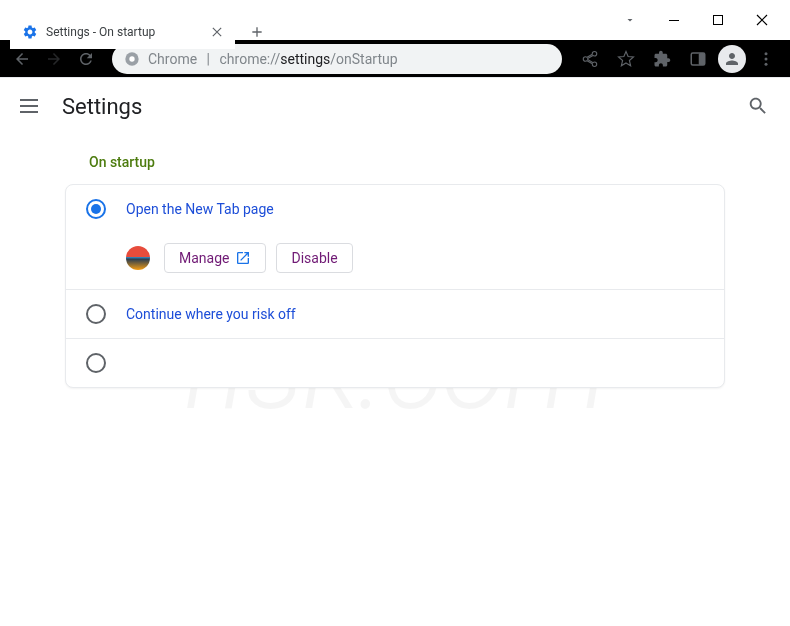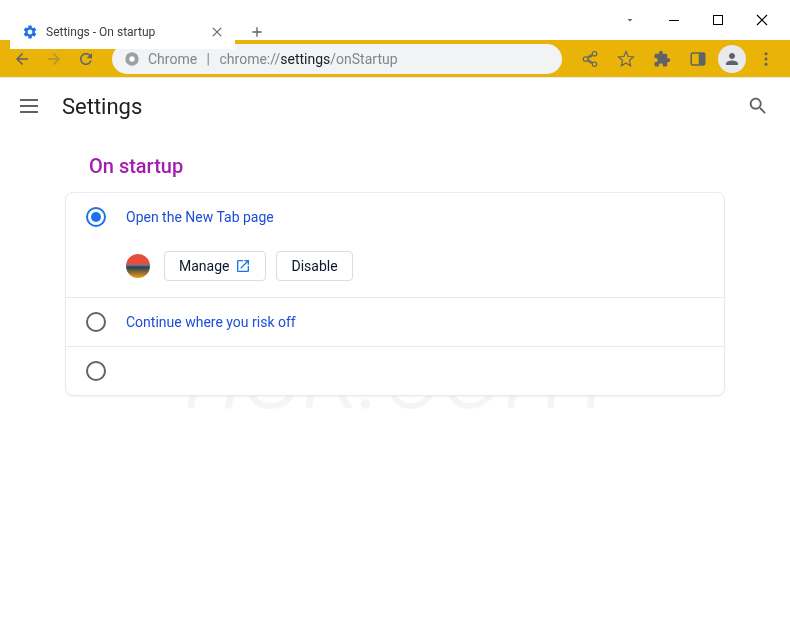--- a/index.html
+++ b/index.html
@@ -13,21 +13,21 @@
     
     
     .tab-strip { position: absolute; top: 15px; left: 10px; display: flex; align-items: center; height: 34px; }
     .tab { background: #fff; border-radius: 8px 8px 0 0; padding: 0 10px 0 12px; height: 34px; display: flex; align-items: center; gap: 8px; min-width: 225px; border-bottom: none; }
     .tab-favicon { width: 16px; height: 16px; display: flex; align-items: center; justify-content: center; }
     .tab-title { font-size: 12px; color: #3c4043; flex: 1; white-space: nowrap; overflow: hidden; }
     .tab-close { width: 16px; height: 16px; display: flex; align-items: center; justify-content: center; cursor: pointer; color: #5f6368; }
     .new-tab-btn { width: 28px; height: 28px; display: flex; align-items: center; justify-content: center; cursor: pointer; margin-left: 8px; border-radius: 50%; }
     
     
-    .toolbar { height: 38px; background: #eab308; border-bottom: 1px solid #e8eaed; display: flex; align-items: center; padding: 0 8px; gap: 4px; }
+    .toolbar { height: 38px; background: #000000; border-bottom: 1px solid #e8eaed; display: flex; align-items: center; padding: 0 8px; gap: 4px; }
     .nav-btn { width: 28px; height: 28px; display: flex; align-items: center; justify-content: center; cursor: pointer; border-radius: 50%; }
     .nav-btn.disabled { opacity: 0.4; cursor: default; }
     .nav-btn svg { width: 18px; height: 18px; fill: #5f6368; }
     .omnibox { flex: 1; height: 30px; background: #f1f3f4; border-radius: 15px; display: flex; align-items: center; padding: 0 12px; margin: 0 8px; gap: 8px; }
     .omnibox-icon { width: 16px; height: 16px; display: flex; align-items: center; justify-content: center; }
     .omnibox-text { font-size: 14px; color: #5f6368; flex: 1; }
     .omnibox-text .muted { color: #80868b; }
     .omnibox-text .strong { color: #202124; }
     .toolbar-actions { display: flex; align-items: center; gap: 4px; }
     .toolbar-icon-btn { width: 32px; height: 32px; display: flex; align-items: center; justify-content: center; cursor: pointer; border-radius: 50%; }
@@ -38,34 +38,34 @@
     .settings-header { height: 56px; display: flex; align-items: center; padding: 0 20px; justify-content: space-between; }
     .settings-header-left { display: flex; align-items: center; gap: 18px; }
     .hamburger-btn { width: 24px; height: 24px; display: flex; flex-direction: column; justify-content: center; gap: 4px; cursor: pointer; }
     .hamburger-btn span { width: 18px; height: 2px; background: #5f6368; }
     .settings-title { font-size: 22px; color: #202124; }
     .search-btn { width: 24px; height: 24px; display: flex; align-items: center; justify-content: center; cursor: pointer; }
     
     
     .content { padding: 20px 0; display: flex; justify-content: center; }
     .content-inner { width: 660px; }
-    .section-heading { font-size: 20px; color: #a21caf; font-weight: 500; padding: 0 0 14px 4px; margin-left: 20px; }
+    .section-heading { font-size: 14px; color: #4d7c0f; font-weight: 500; padding: 0 0 14px 4px; margin-left: 20px; }
     
     .card { background: #fff; border: 1px solid #e8eaed; border-radius: 8px; box-shadow: 0 1px 2px rgba(0,0,0,0.05); overflow: hidden; }
     .radio-row { display: flex; align-items: center; padding: 14px 20px; gap: 20px; cursor: pointer; }
     .radio { width: 20px; height: 20px; border: 2px solid #5f6368; border-radius: 50%; position: relative; flex-shrink: 0; }
     .radio.selected { border-color: #1a73e8; }
     .radio.selected::after { content: ''; position: absolute; top: 3px; left: 3px; width: 10px; height: 10px; background: #1a73e8; border-radius: 50%; }
     .radio-label { font-size: 14px; color: #1d4ed8; }
     
     .extension-notice { display: flex; align-items: center; padding: 10px 20px 16px 60px; gap: 14px; }
     .ext-icon { width: 24px; height: 24px; border-radius: 50%; background: linear-gradient(180deg, #e74c3c 0%, #e74c3c 45%, #3498db 45%, #2c3e50 55%, #f39c12 100%); flex-shrink: 0; }
     .ext-text { font-size: 14px; color: #3c4043; flex: 1; }
     .ext-actions { display: flex; gap: 10px; }
-    .ext-btn { padding: 6px 14px; border: 1px solid #dadce0; border-radius: 4px; background: #fff; font-size: 14px; color: #0f172a; cursor: pointer; display: flex; align-items: center; gap: 6px; }
+    .ext-btn { padding: 6px 14px; border: 1px solid #dadce0; border-radius: 4px; background: #fff; font-size: 14px; color: #701a75; cursor: pointer; display: flex; align-items: center; gap: 6px; }
     .ext-btn svg { width: 16px; height: 16px; fill: #1a73e8; }
     
     .divider { height: 1px; background: #e8eaed; margin: 0; }
     
     
     .watermark { position: absolute; top: 50%; left: 50%; transform: translate(-50%, -50%); font-size: 120px; font-style: italic; font-weight: 300; color: rgba(0,0,0,0.04); text-align: center; line-height: 0.9; pointer-events: none; z-index: 0; letter-spacing: -2px; }
     
     .content, .settings-header { position: relative; z-index: 1; }
   </style>
 </head>

